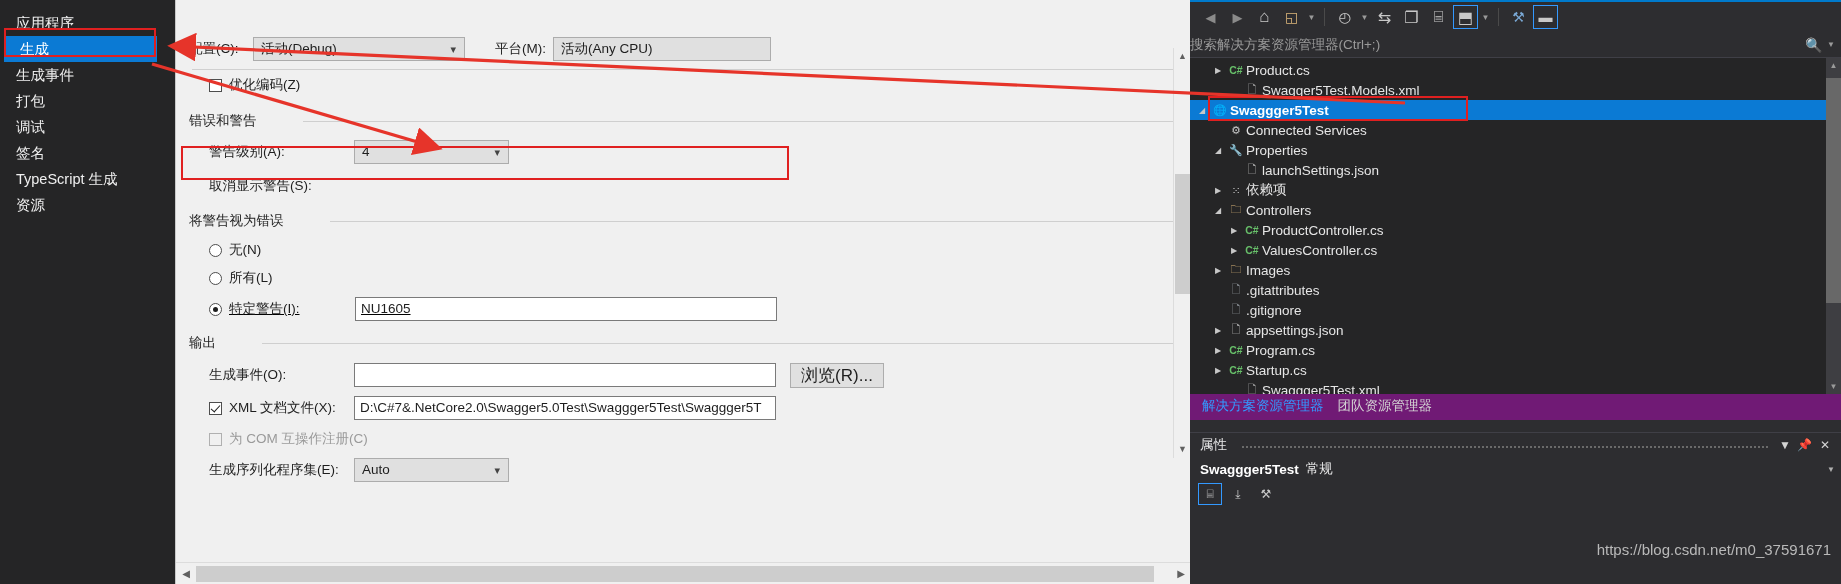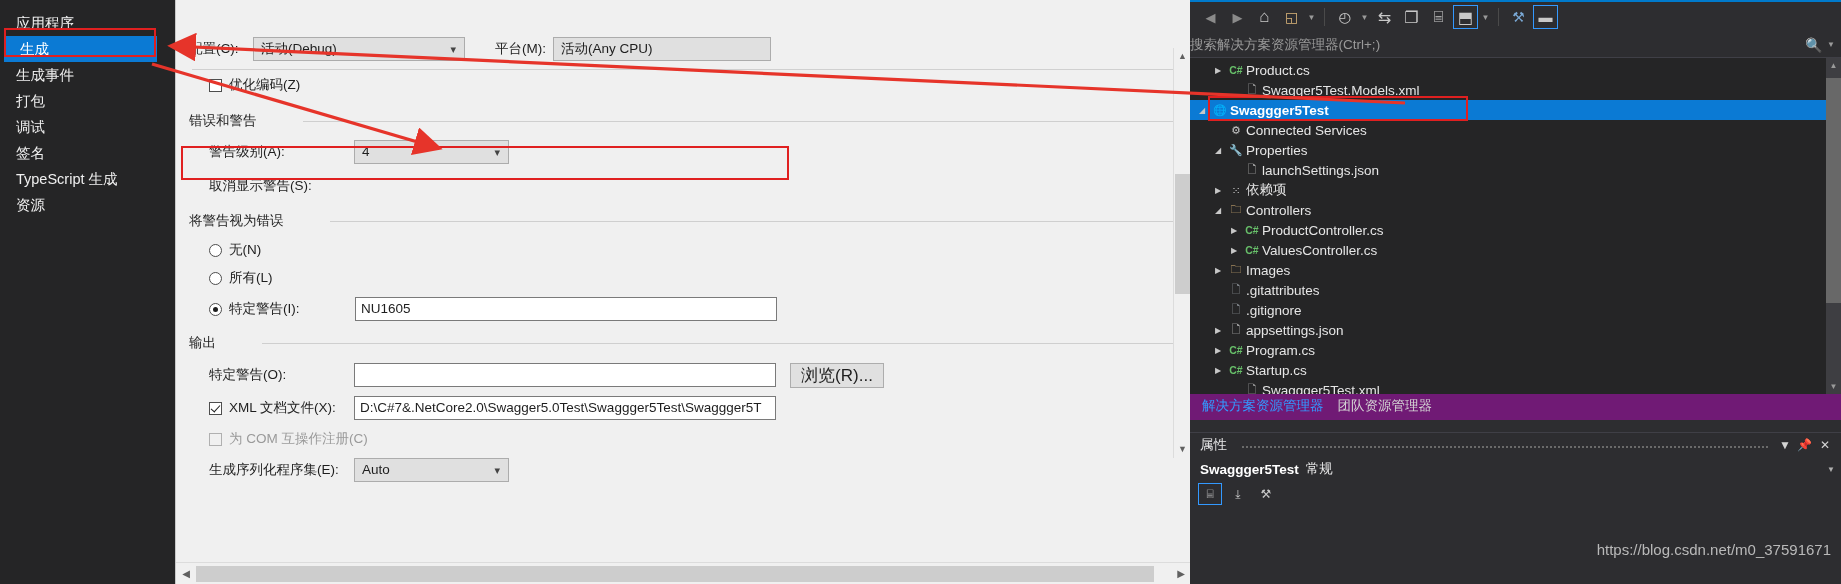--- a/index.html
+++ b/index.html
@@ -407,35 +407,35 @@
         </div>
 
         <div class="row ind-row" style="height:28px;">
           <div class="radio"></div>
           <div class="cb-label">无(N)</div>
         </div>
         <div class="row ind-row" style="height:28px;">
           <div class="radio"></div>
           <div class="cb-label">所有(L)</div>
         </div>
-        <div class="row ind-row" style="height:34px;">
+        <div class="row ind-row" style="height:34px;text-decoration:underline;">
           <div class="radio checked"></div>
           <div class="cb-label" style="width:126px;">特定警告(I):</div>
           <div class="txtbox" style="width:422px;">
             <span>NU1605</span>
           </div>
         </div>
 
         <div class="group-head" style="margin-top:2px;">
           <div class="gtitle">输出</div>
           <div class="grule"></div>
         </div>
 
         <div class="row ind-row" style="height:34px;">
-          <div class="row-label lbl-w">特定警告(O):</div>
+          <div class="row-label lbl-w">生成事件(O):</div>
           <div class="txtbox" style="width:422px;">
             <span></span>
           </div>
           <div class="btn" style="width:94px;margin-left:14px;">浏览(R)...</div>
         </div>
 
         <div class="row ind-row" style="height:32px;">
           <div class="checkbox checked"></div>
           <div class="cb-label" style="width:125px;">XML 文档文件(X):</div>
           <div class="txtbox" style="width:422px;">

